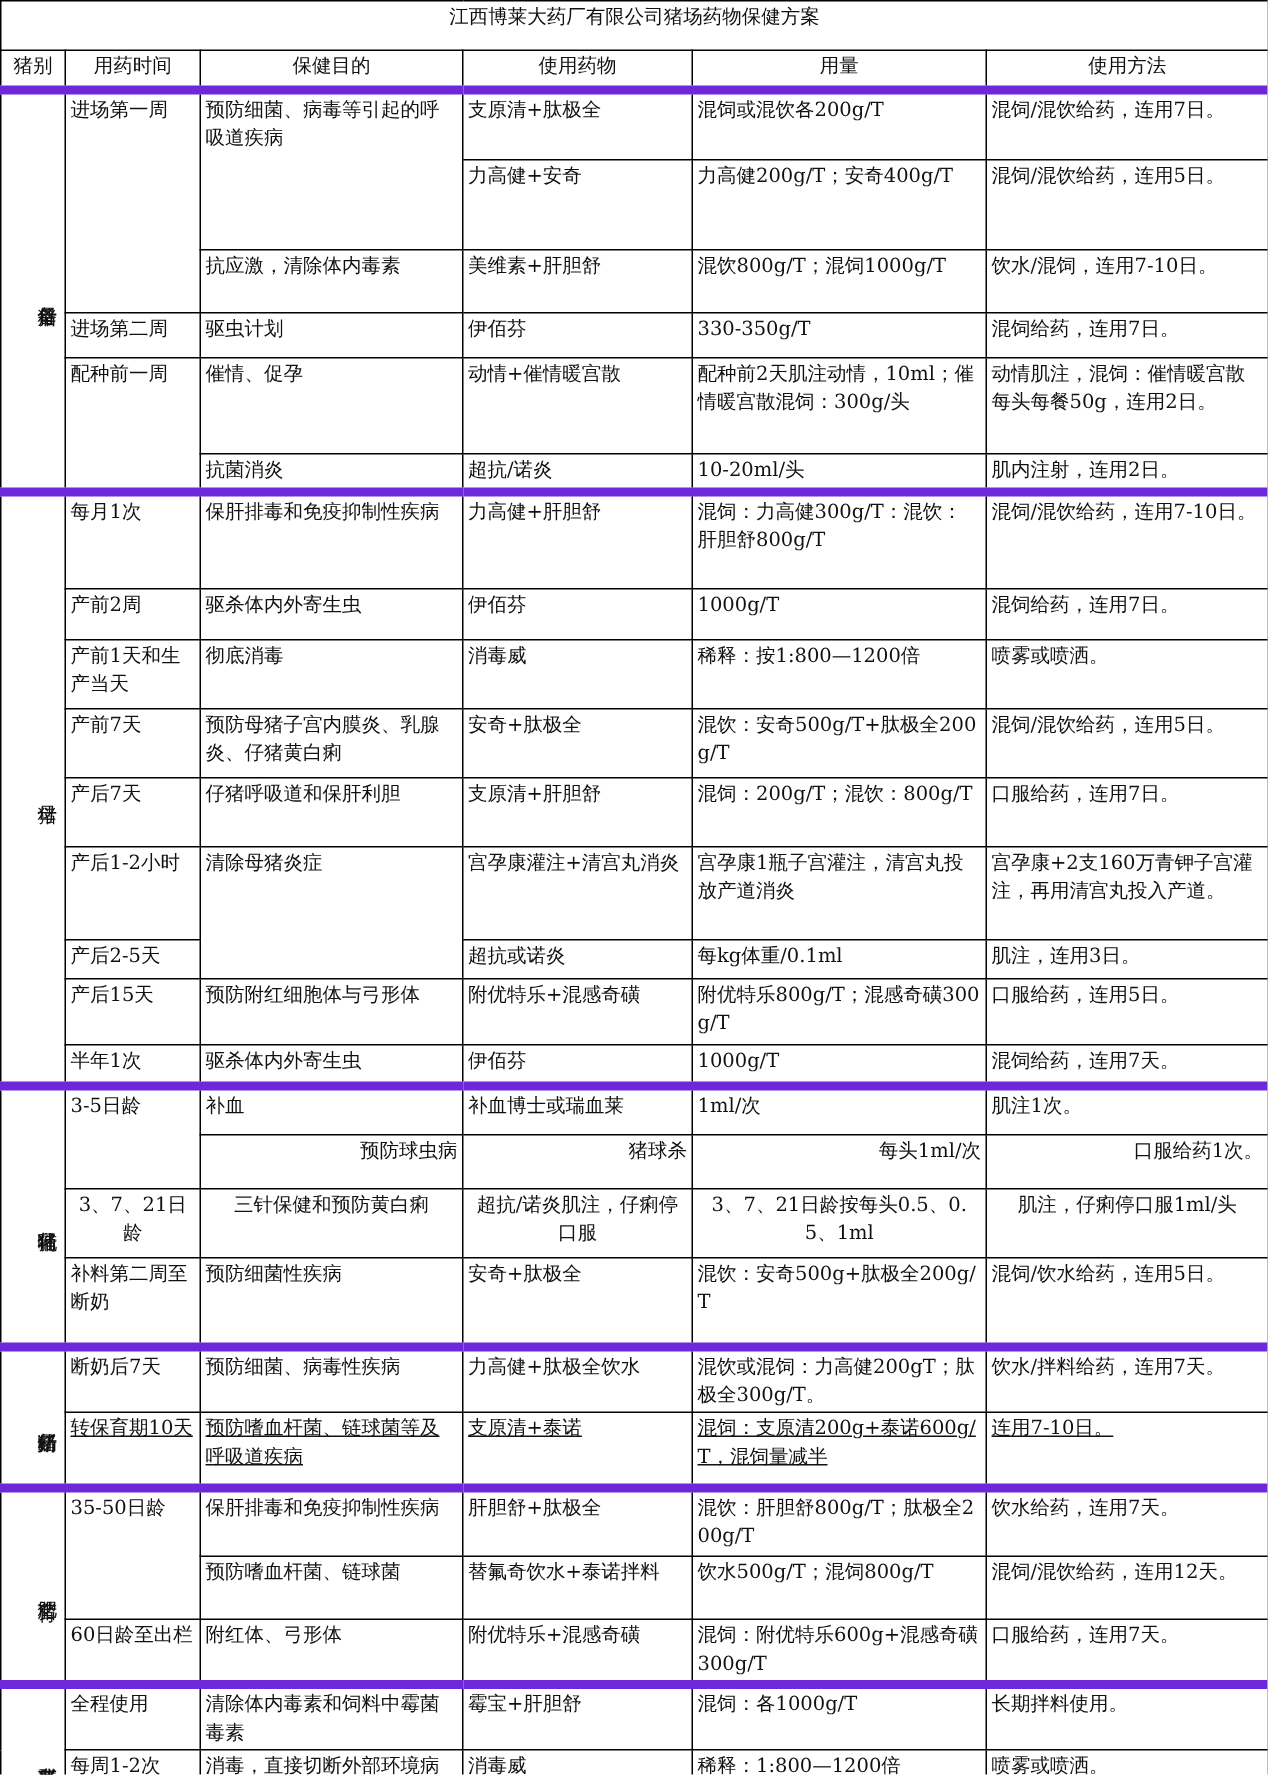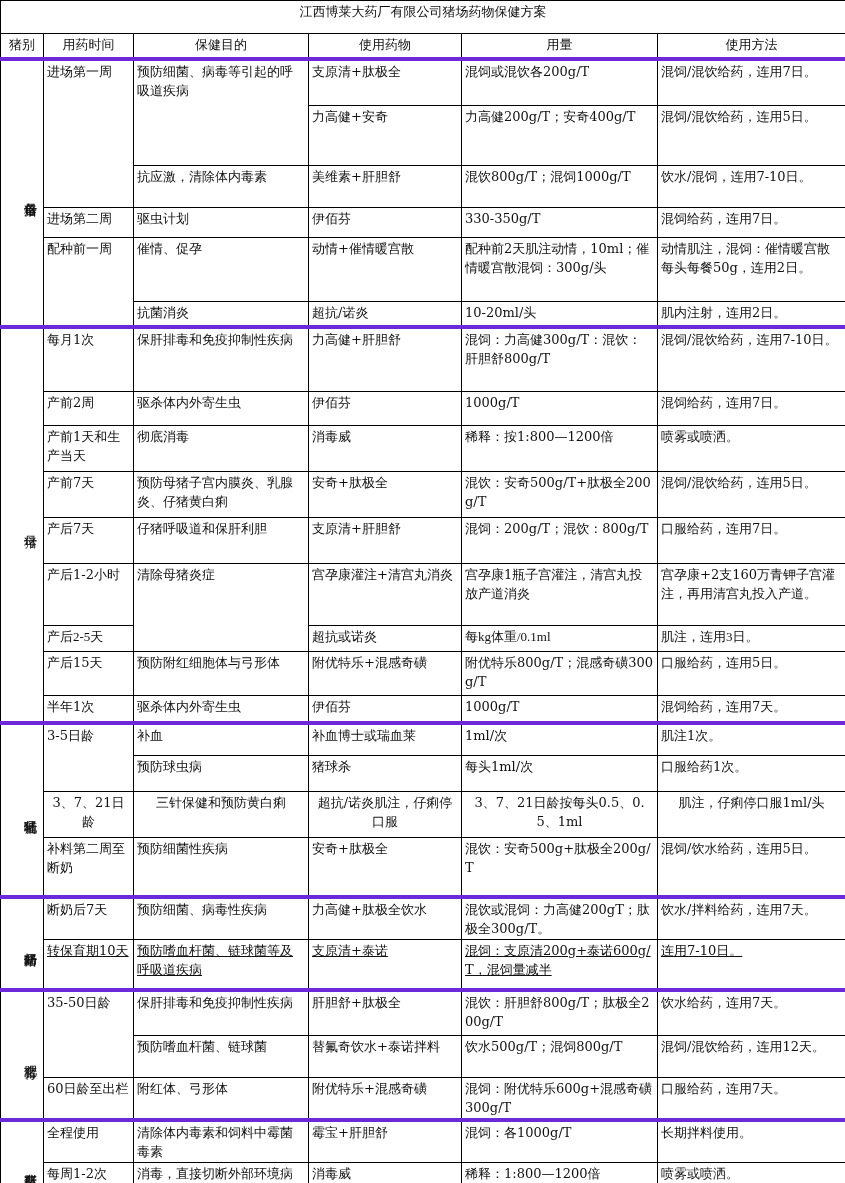--- a/index.html
+++ b/index.html
@@ -4,21 +4,21 @@
 <style>
   html, body { margin: 0; padding: 0; background: #ffffff; }
   body { width: 845px; height: 1183px; overflow: hidden; font-family: "DejaVu Serif", "Liberation Serif", serif; color: #111; }
   table.sheet { border-collapse: collapse; width: 845px; table-layout: fixed; }
   table.sheet td, table.sheet th { border: 1px solid #000; padding: 1px 3px; vertical-align: top; font-size: 13px; line-height: 19px; font-weight: normal; word-break: break-all; }
   .title-row td { height: 30px; text-align: center; font-family: "DejaVu Sans", "Liberation Sans", sans-serif; font-weight: bold; font-size: 18px; vertical-align: middle; border: 2px solid #000; border-bottom: 1px solid #000; }
   .head-row th { height: 21px; text-align: center; font-family: "DejaVu Sans", "Liberation Sans", sans-serif; font-size: 16px; vertical-align: middle; border-bottom: 2px solid #000; }
   td.cat { text-align: center; vertical-align: middle; font-size: 15px; line-height: 22px; padding: 0; }
   td.time { vertical-align: middle; }
   td.thick-l { border-left: 2px solid #000; }
-  tr.group-start td { border-top: 4px solid #6d28d9; }
+  tr.group-start td { border-top: 6px solid #6d28d9; }
   td.cat { border-left: 2px solid #000; border-bottom: 2px solid #000; }
   td.last { border-right: 2px solid #000; }
 </style>
 </head>
 <body>
 
 <table class="sheet">
   <colgroup id="cols">
       <col style="width: 43px;">
       <col style="width: 90px;">
@@ -116,21 +116,21 @@
         <td class="thick-l">混饲：200g/T；混饮：800g/T</td>
         <td class="thick-l last">口服给药，连用7日。</td>
       </tr>
       <tr style="height: 62px;">
         <td class="time">产后1-2小时</td>
         <td rowspan="2">清除母猪炎症</td>
         <td class="thick-l">宫孕康灌注+清宫丸消炎</td>
         <td class="thick-l">宫孕康1瓶子宫灌注，清宫丸投放产道消炎</td>
         <td class="thick-l last">宫孕康+2支160万青钾子宫灌注，再用清宫丸投入产道。</td>
       </tr>
-      <tr style="height: 26px; font-family: Liberation Serif, serif;">
+      <tr style="height: 26px;">
         <td class="time">产后2-5天</td>
         <td class="thick-l">超抗或诺炎</td>
         <td class="thick-l">每kg体重/0.1ml</td>
         <td class="thick-l last">肌注，连用3日。</td>
       </tr>
       <tr style="height: 44px;">
         <td class="time">产后15天</td>
         <td>预防附红细胞体与弓形体</td>
         <td class="thick-l">附优特乐+混感奇磺</td>
         <td class="thick-l">附优特乐800g/T；混感奇磺300g/T</td>
@@ -144,21 +144,21 @@
         <td class="thick-l last">混饲给药，连用7天。</td>
       </tr>
       <tr class="group-start" style="height: 32px;">
         <td class="cat" rowspan="4" style="writing-mode: vertical-rl; text-orientation: upright;">哺乳仔猪</td>
         <td class="time" rowspan="2">3-5日龄</td>
         <td>补血</td>
         <td class="thick-l">补血博士或瑞血莱</td>
         <td class="thick-l">1ml/次</td>
         <td class="thick-l last">肌注1次。</td>
       </tr>
-      <tr style="height: 36px;">
+      <tr style="height: 36px; text-align: right;">
         <td>预防球虫病</td>
         <td class="thick-l">猪球杀</td>
         <td class="thick-l">每头1ml/次</td>
         <td class="thick-l last">口服给药1次。</td>
       </tr>
       <tr style="height: 46px; text-align: center;">
         <td class="time">3、7、21日龄</td>
         <td>三针保健和预防黄白痢</td>
         <td class="thick-l">超抗/诺炎肌注，仔痢停口服</td>
         <td class="thick-l">3、7、21日龄按每头0.5、0.5、1ml</td>

